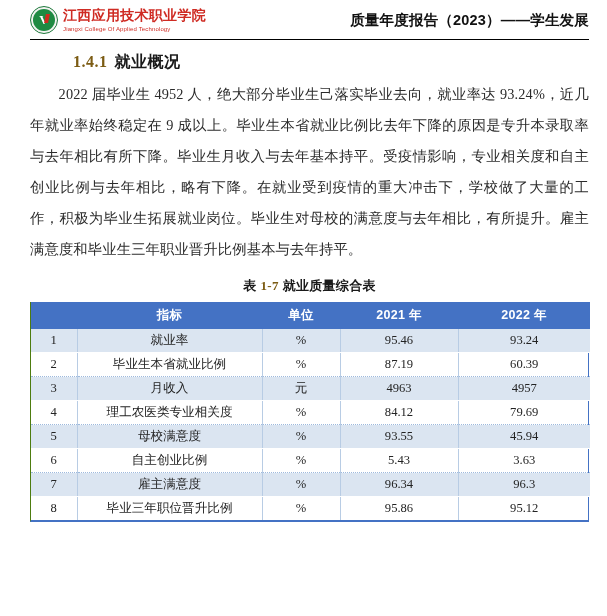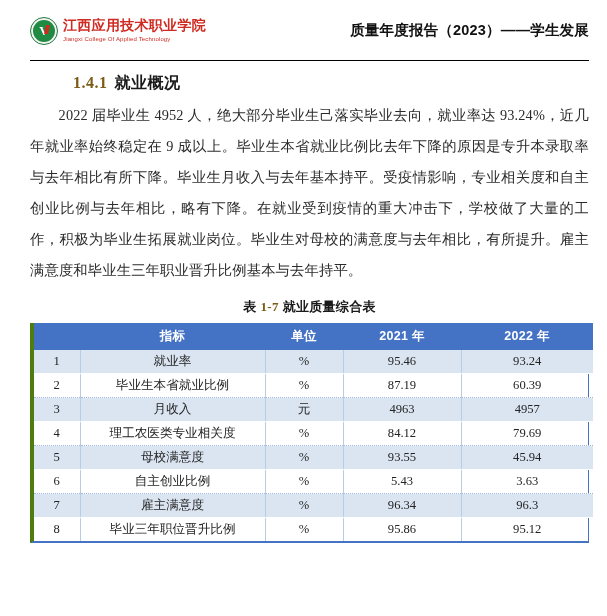--- a/index.html
+++ b/index.html
@@ -11,21 +11,21 @@
     height: 616px;
     background: #ffffff;
     font-family: "Liberation Serif", "DejaVu Serif", serif;
     overflow: hidden;
     position: relative;
   }
 
   
   .page-header {
     position: relative;
-    height: 61px;
+    height: 40px;
     padding: 0 18px 0 30px;
     display: flex;
     align-items: center;
     justify-content: space-between;
   }
   .brand {
     display: flex;
     align-items: center;
     gap: 5px;
   }
@@ -192,21 +192,21 @@
     padding: 0 2px;
     white-space: nowrap;
     overflow: hidden;
   }
   tbody td:last-child { border-right: none; }
   tbody tr.alt td { background: #dbe5f1; border-bottom: 1px solid #ffffff; }
   tbody tr:last-child td { border-bottom: none; }
   tbody td.col-no { color: #232323; }
 
   .table-wrap {
-    border-left: 4px solid #4d7c0f;
+    border-left: 1px solid #4d7c0f;
     border-right: 1px solid #4472c4;
     border-bottom: 2px solid #4472c4;
   }
   .trailing-fragment {
     margin-top: 2px;
     height: 10px;
     overflow: hidden;
     font-size: 11px;
     color: #9aa3ad;
     text-align: left;

